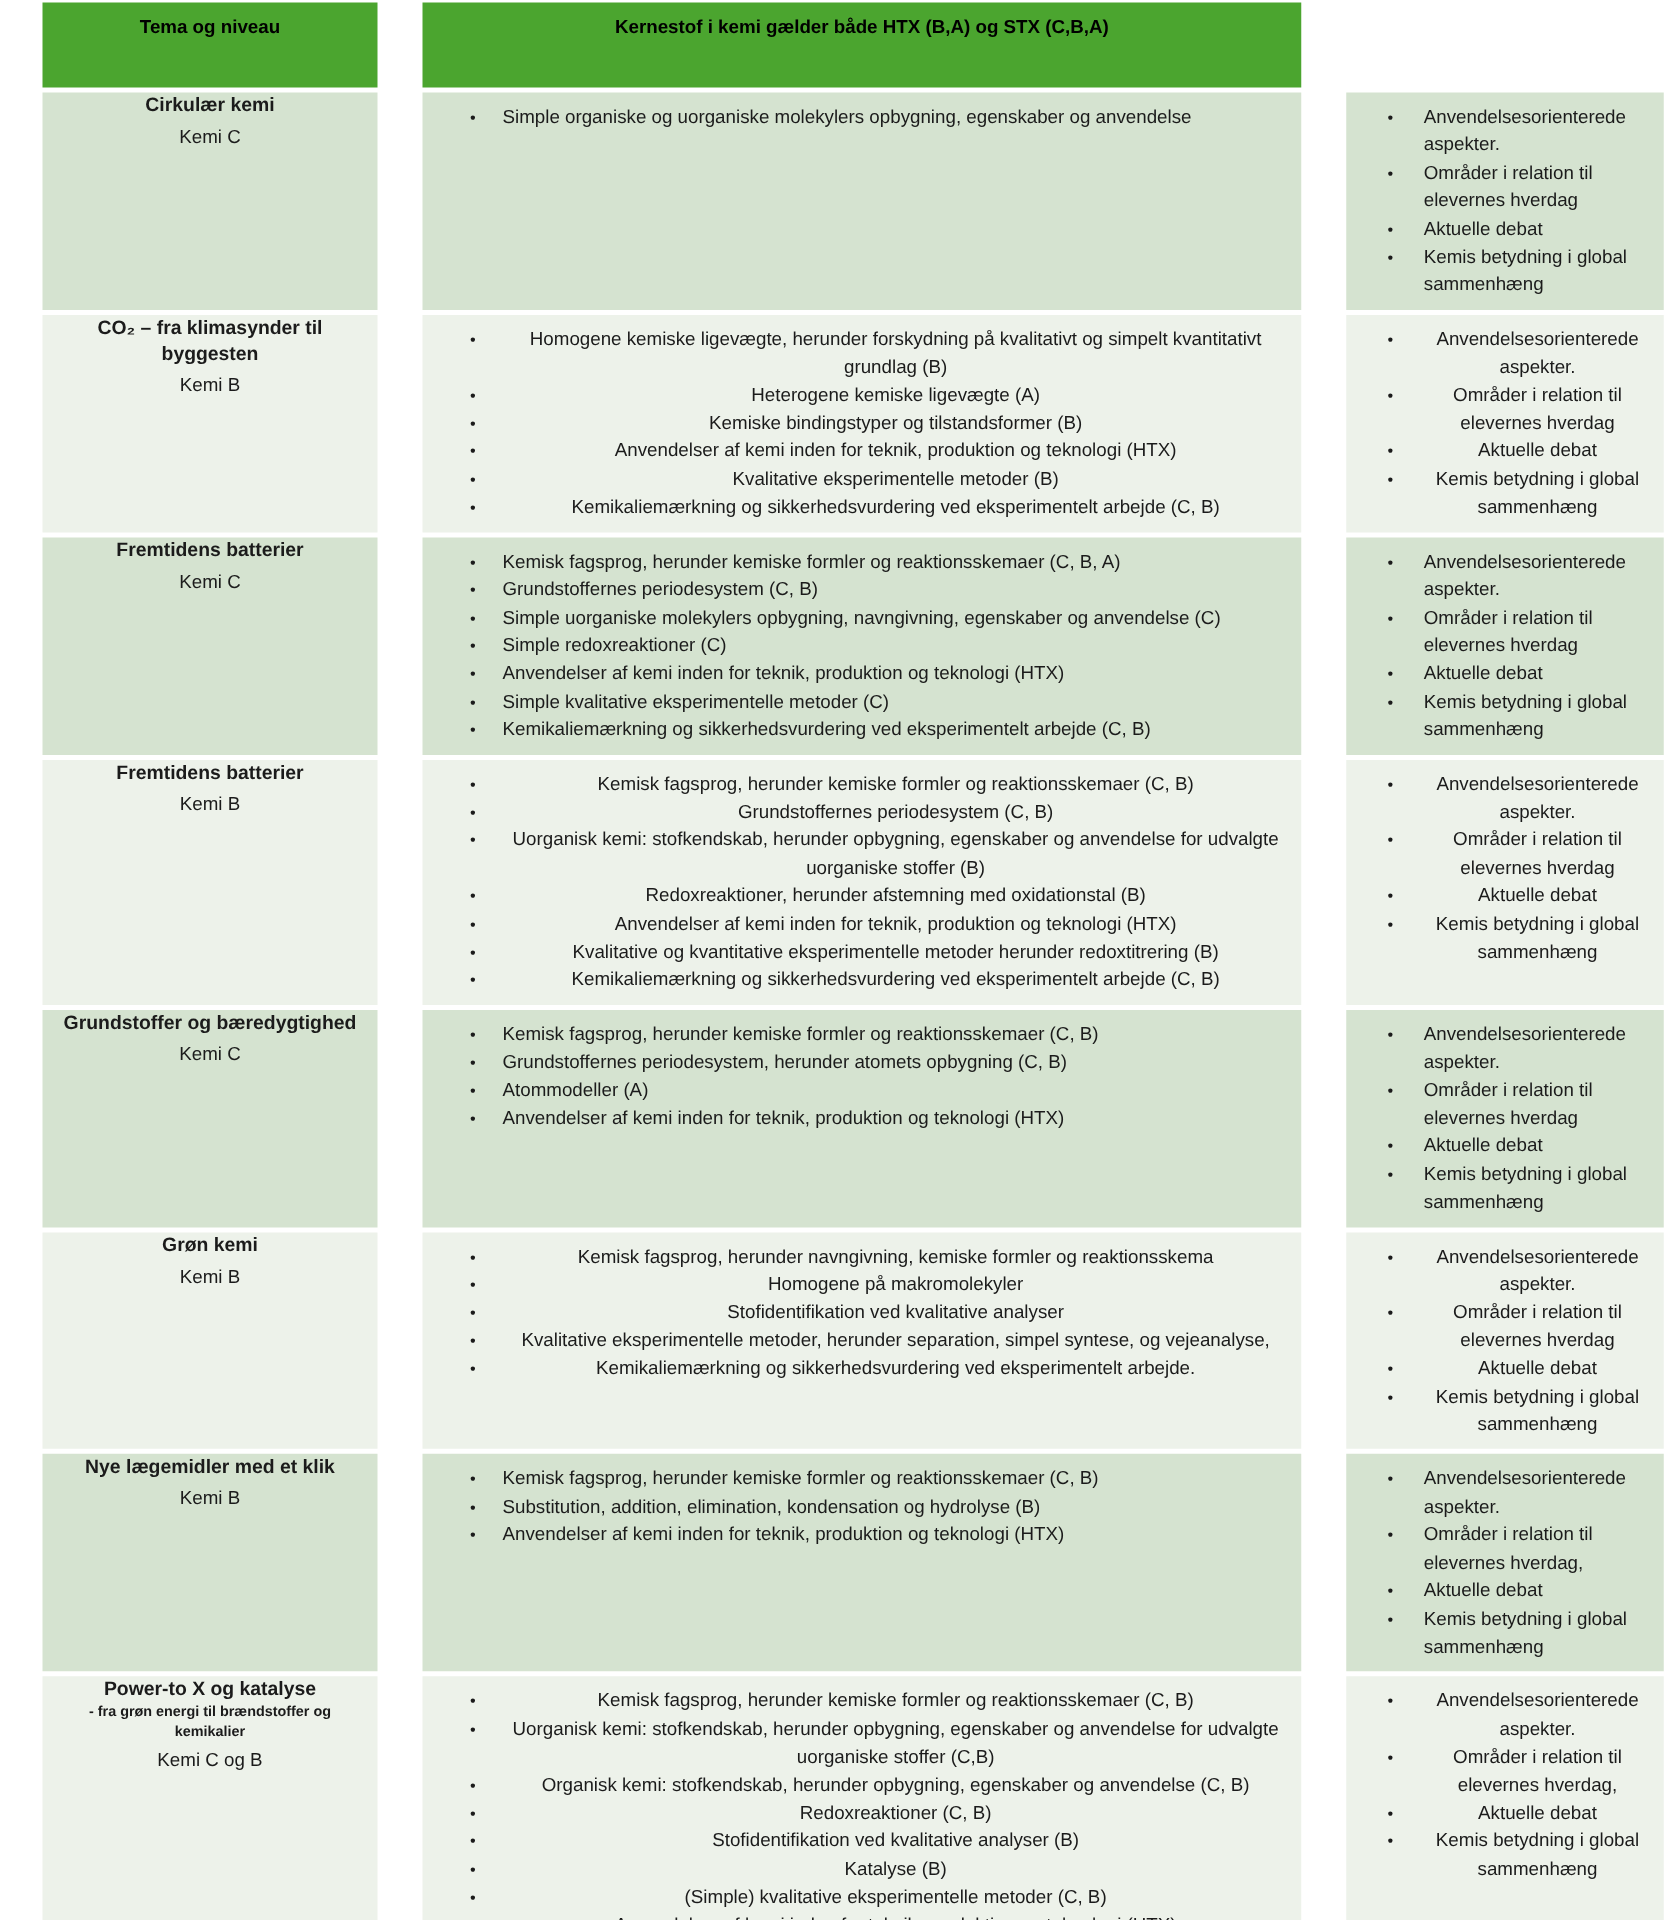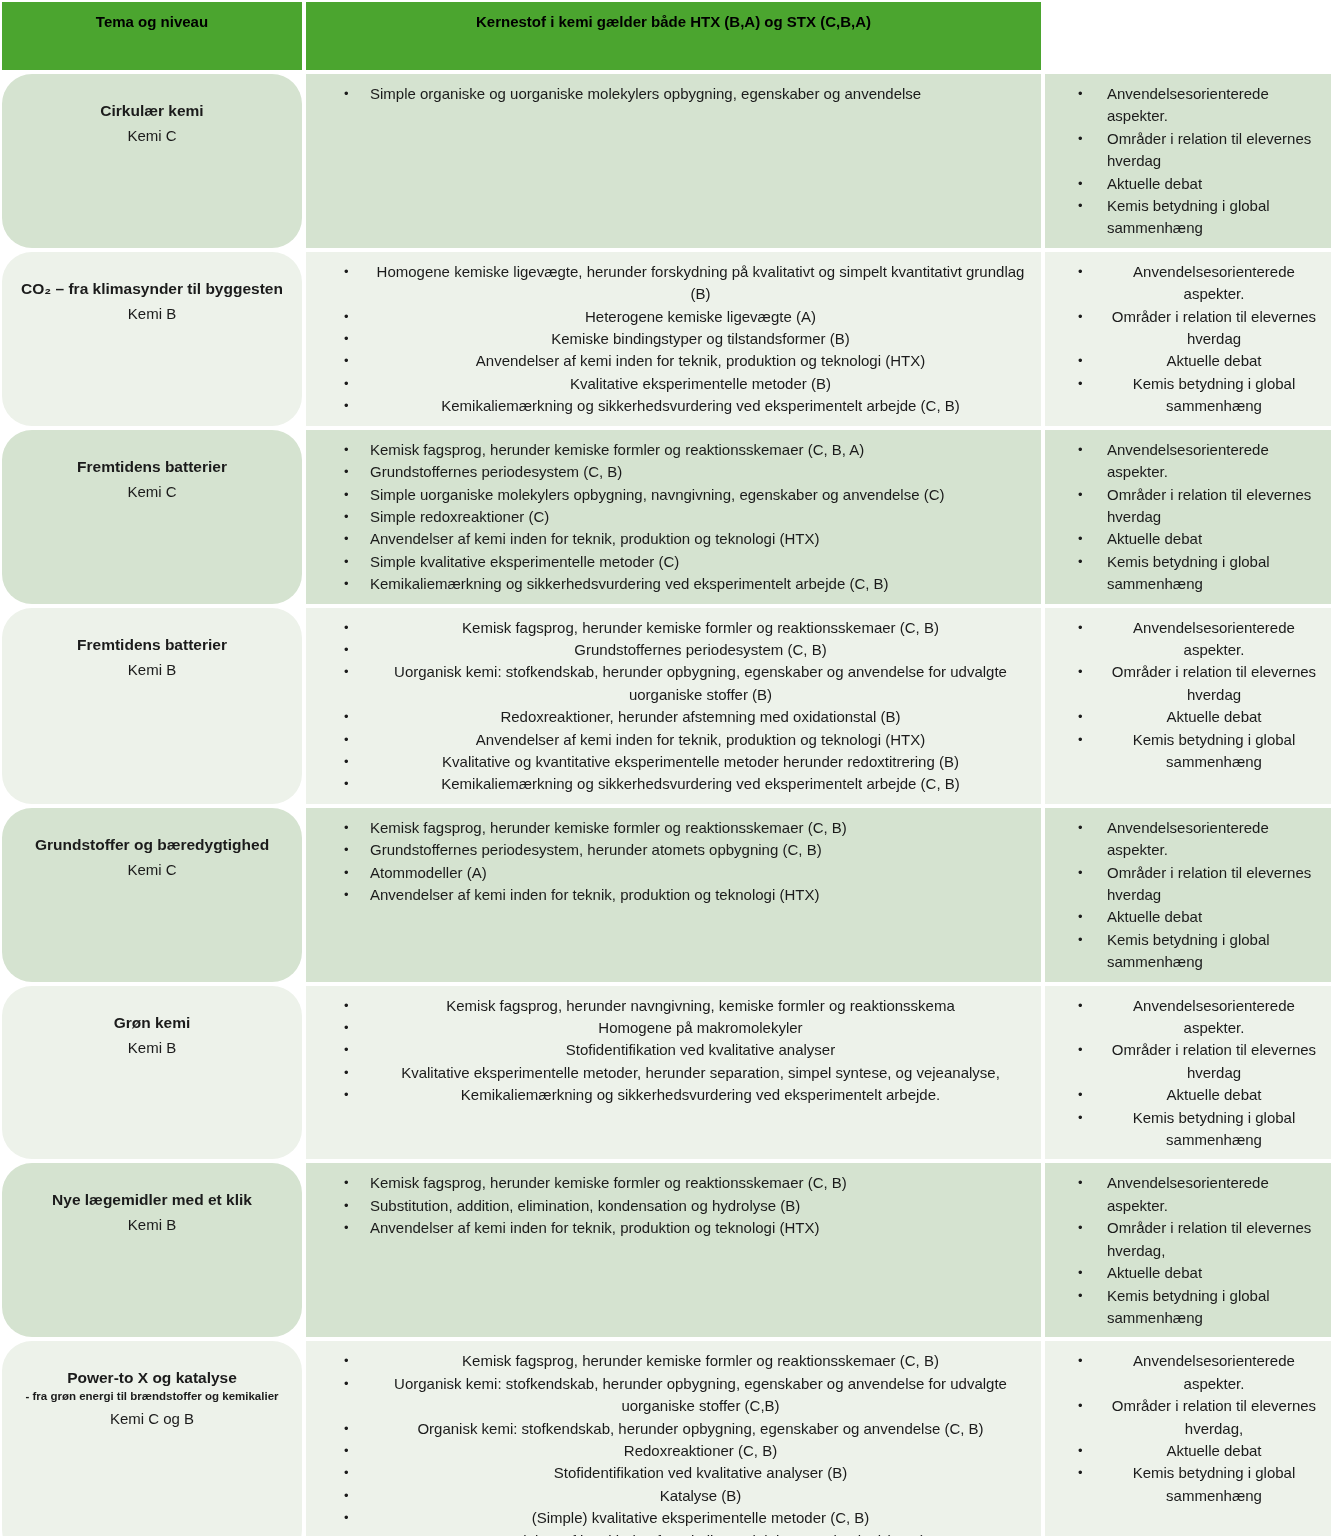--- a/index.html
+++ b/index.html
@@ -21,36 +21,36 @@
     flex-direction:column;
     gap:4px;
     background:#ffffff;
   }
   .row{
     display:grid;
     grid-template-columns:300px 735px 286px;
     gap:4px;
     background:#ffffff;
   }
-  .cell{padding:8px 10px;}
+  .cell{padding:8px 10px;margin-left:32px;}
   
   .head .cell{
     background:var(--green);
     color:#000000;
     font-weight:bold;
     font-size:15px;
     text-align:center;
     height:68px;
     padding-top:11px;
   }
   
   .r-dark  .cell{background:var(--row-dark);}
   .r-light .cell{background:var(--row-light);text-align:center;}
   
-  .c1{text-align:center;padding-top:26px;border-radius:30px;}
+  .c1{text-align:center;padding-top:0;}
   .tema{font-weight:bold;font-size:15.5px;line-height:21px;}
   .tema-sub{font-weight:bold;font-size:11.5px;line-height:16px;}
   .tema-sub:empty{display:none;}
   .niveau{font-size:15px;line-height:21px;margin-top:4px;}
   
   ul.bullets{list-style:none;font-size:15px;line-height:22.4px;padding-top:9px;padding-left:24px;}
   ul.bullets li{position:relative;}
   ul.bullets li::before{
     content:"\2022";
     position:absolute;

